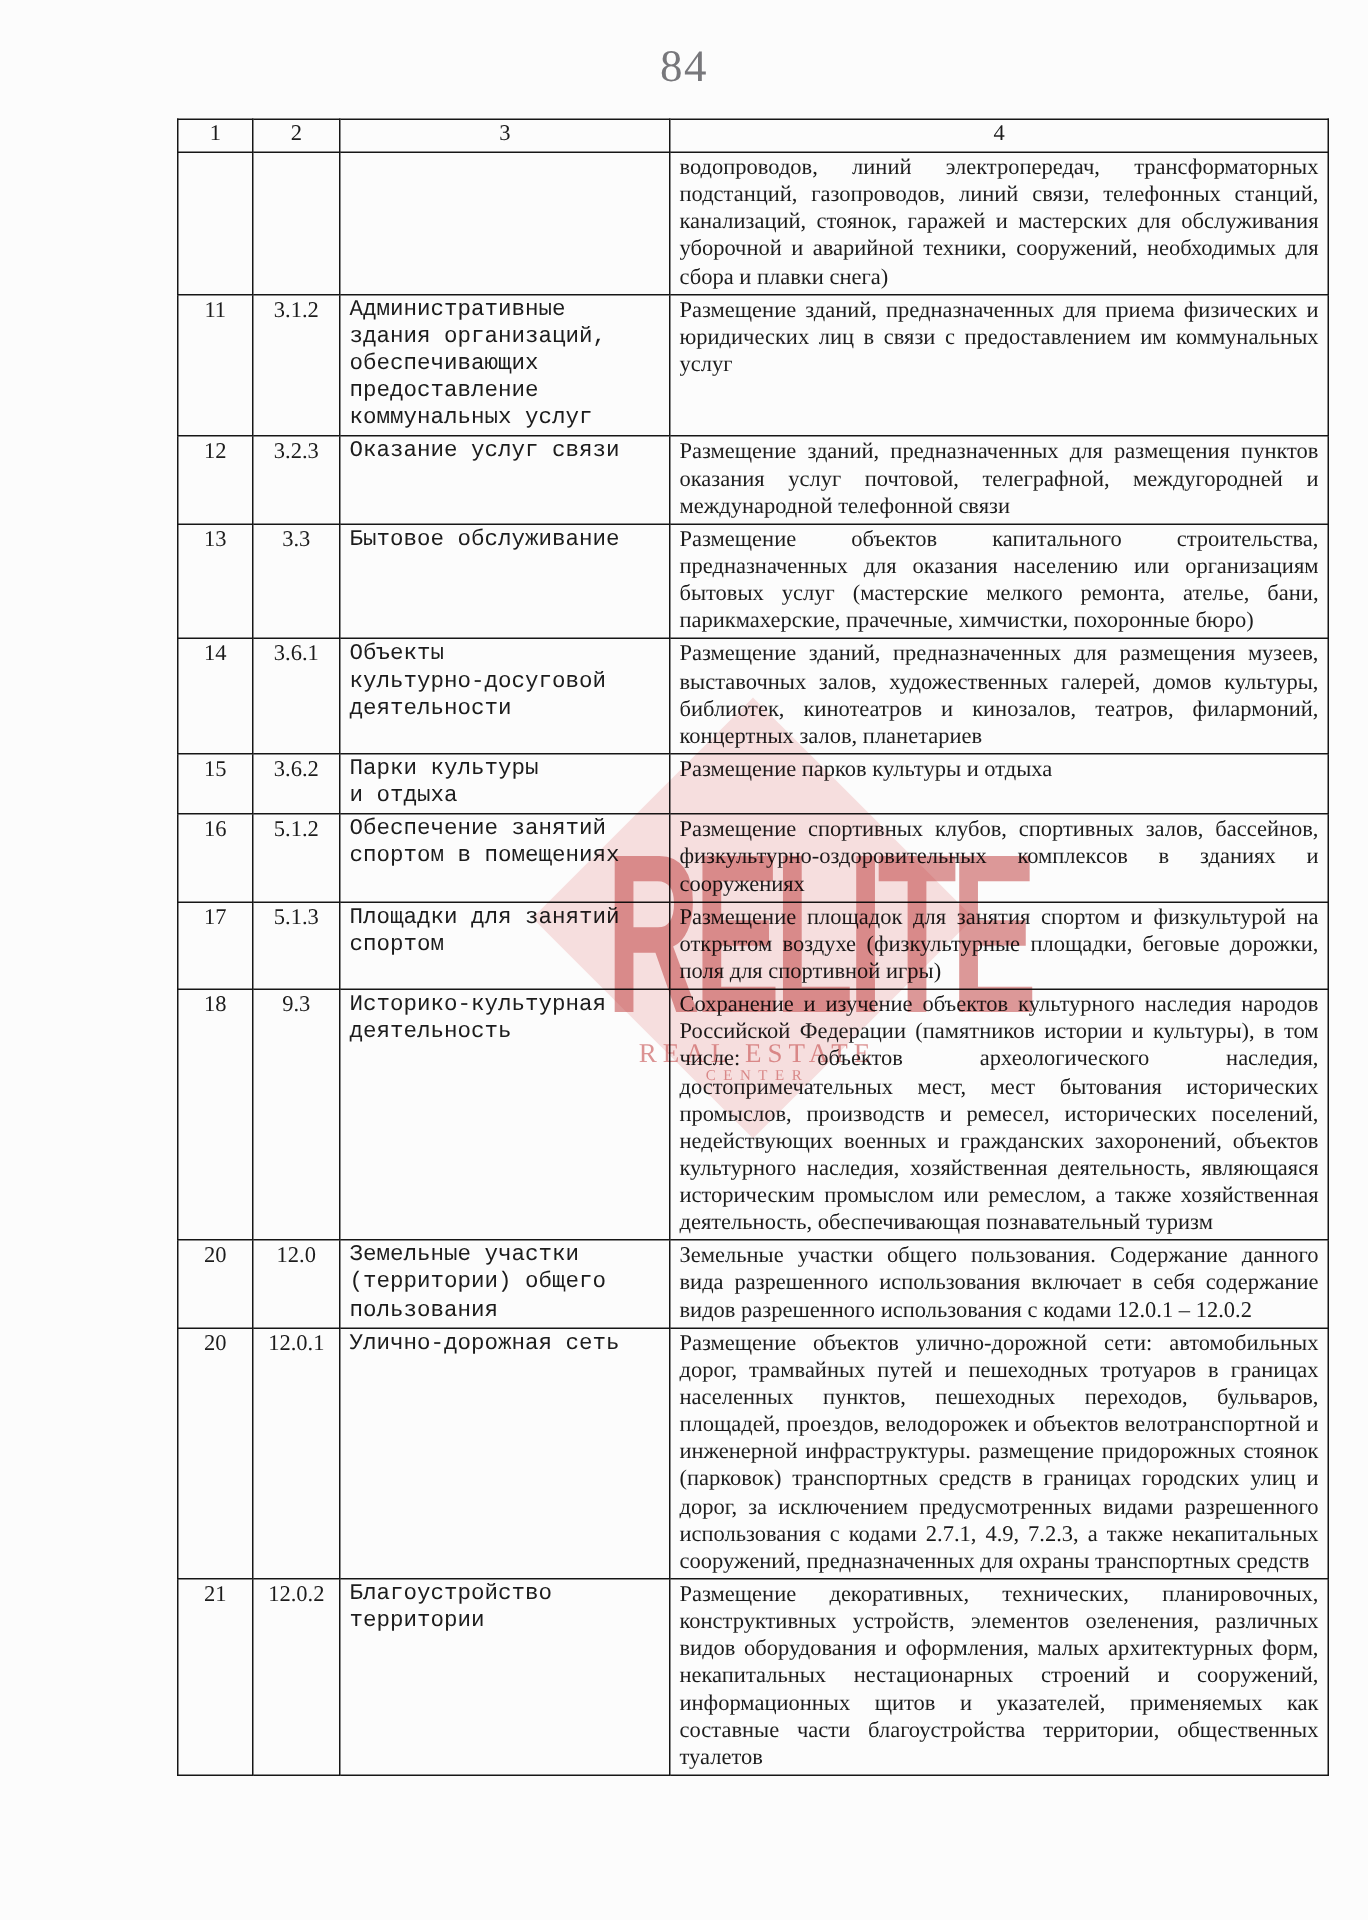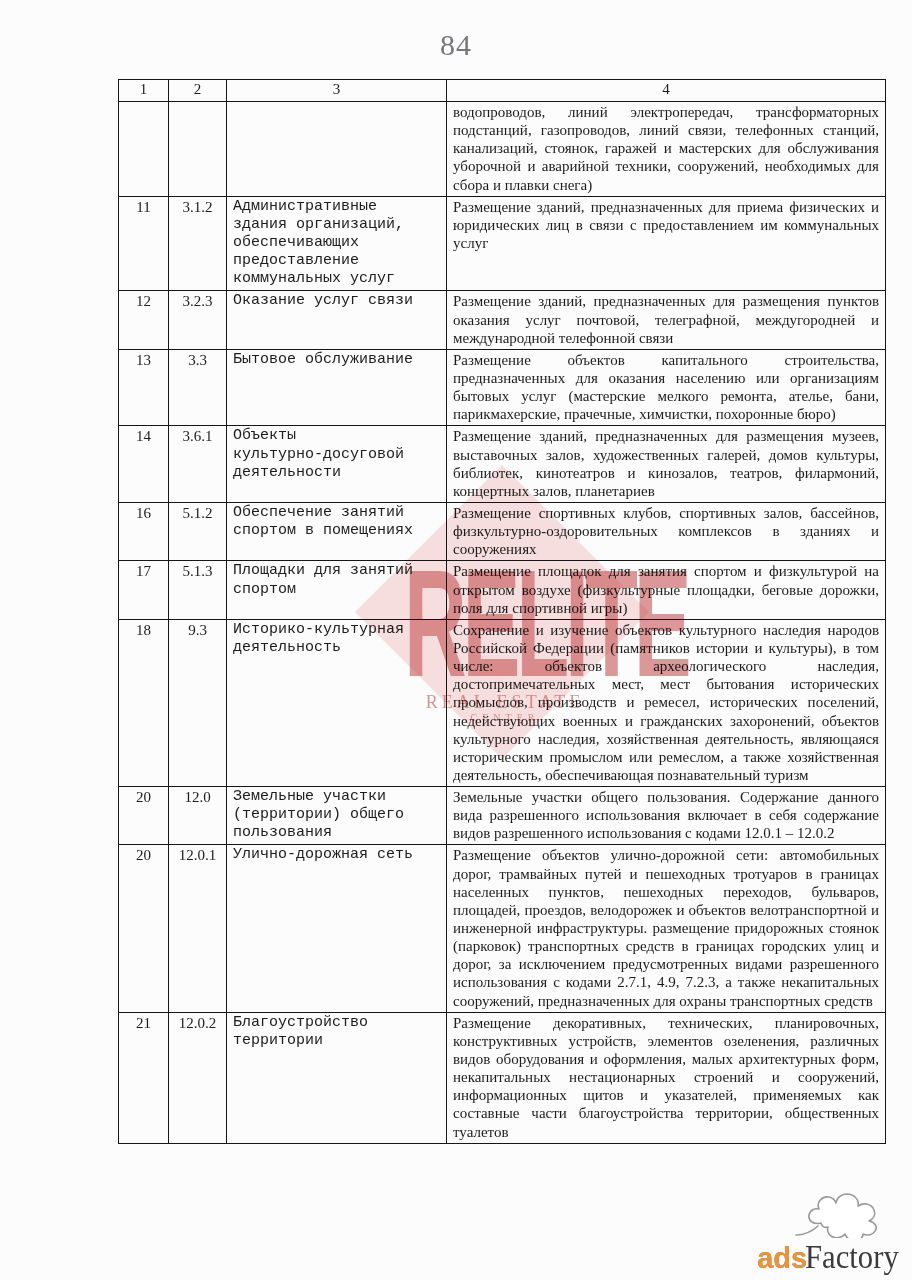--- a/index.html
+++ b/index.html
@@ -176,20 +176,27 @@
     </tr>
         <tr>
       <td class="cell-num">14</td>
       <td class="cell-code">3.6.1</td>
       <td class="cell-name">Объекты
 культурно-досуговой
 деятельности</td>
       <td class="cell-desc">Размещение зданий, предназначенных для размещения музеев, выставочных залов, художественных галерей, домов культуры, библиотек, кинотеатров и кинозалов, театров, филармоний, концертных залов, планетариев</td>
     </tr>
         <tr>
+      <td class="cell-num">15</td>
+      <td class="cell-code">3.6.2</td>
+      <td class="cell-name">Парки культуры
+и отдыха</td>
+      <td class="cell-desc">Размещение парков культуры и отдыха</td>
+    </tr>
+        <tr>
       <td class="cell-num">16</td>
       <td class="cell-code">5.1.2</td>
       <td class="cell-name">Обеспечение занятий
 спортом в помещениях</td>
       <td class="cell-desc">Размещение спортивных клубов, спортивных залов, бассейнов, физкультурно-оздоровительных комплексов в зданиях и сооружениях</td>
     </tr>
         <tr>
       <td class="cell-num">17</td>
       <td class="cell-code">5.1.3</td>
       <td class="cell-name">Площадки для занятий
@@ -219,31 +226,14 @@
     </tr>
         <tr>
       <td class="cell-num">21</td>
       <td class="cell-code">12.0.2</td>
       <td class="cell-name">Благоустройство территории</td>
       <td class="cell-desc">Размещение декоративных, технических, планировочных, конструктивных устройств, элементов озеленения, различных видов оборудования и оформления, малых архитектурных форм, некапитальных нестационарных строений и сооружений, информационных щитов и указателей, применяемых как составные части благоустройства территории, общественных туалетов</td>
     </tr>
       </tbody>
   </table>
 
-  <div class="logo">
-    <svg class="cloud" width="112" height="62" viewBox="0 0 112 62">
-      <path d="M34 50 q-10 9 -22 9" fill="none" stroke="#9a9a9a" stroke-width="1.6" stroke-linecap="round"></path>
-      <path d="M37 47
-               c-7 2 -13 -2 -12 -8 c1 -5 6 -7 10 -6
-               c-3 -7 3 -13 10 -12 c4 1 6 3 7 6
-               c1 -7 9 -11 16 -8 c5 2 7 7 6 11
-               c6 -4 14 -2 16 4 c2 5 -1 9 -5 11
-               c6 1 9 6 6 10 c-2 4 -8 5 -12 3
-               c0 5 -6 8 -12 6 c-3 -1 -5 -3 -6 -6
-               c-3 4 -10 5 -14 2 c-3 -2 -4 -6 -3 -9
-               c-3 1 -6 0 -7 -4 z" fill="#ffffff" stroke="#999999" stroke-width="1.6" stroke-linejoin="round"></path>
-    </svg>
-    <div class="logo-text">
-      <span class="logo-ads" style="color: rgb(230, 149, 62);">ads</span><span class="logo-factory" style="color: rgb(59, 59, 59);">Factory</span>
-    </div>
-  </div>
 
 </div>
 
 </body></html>

